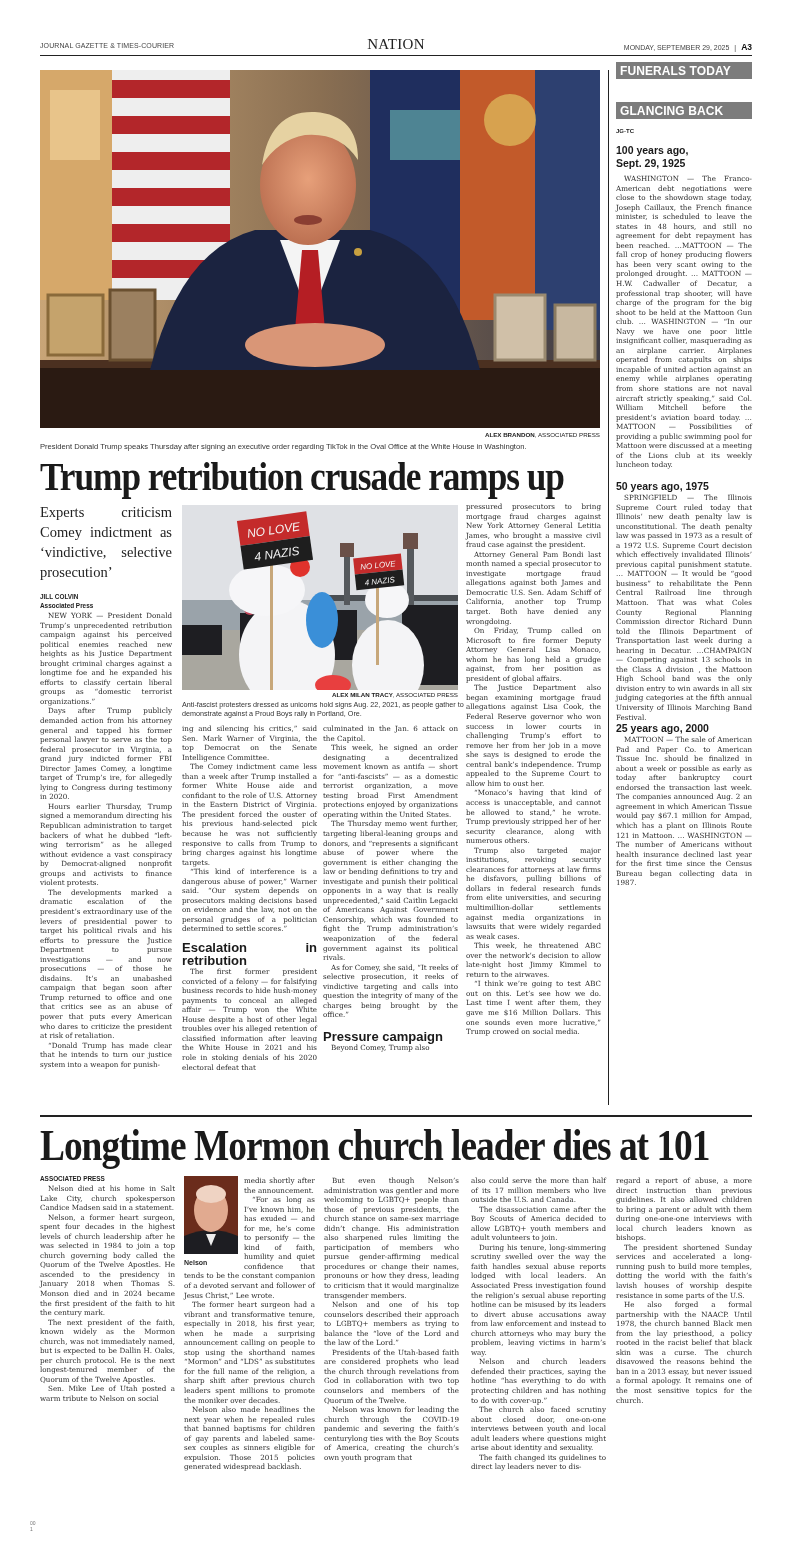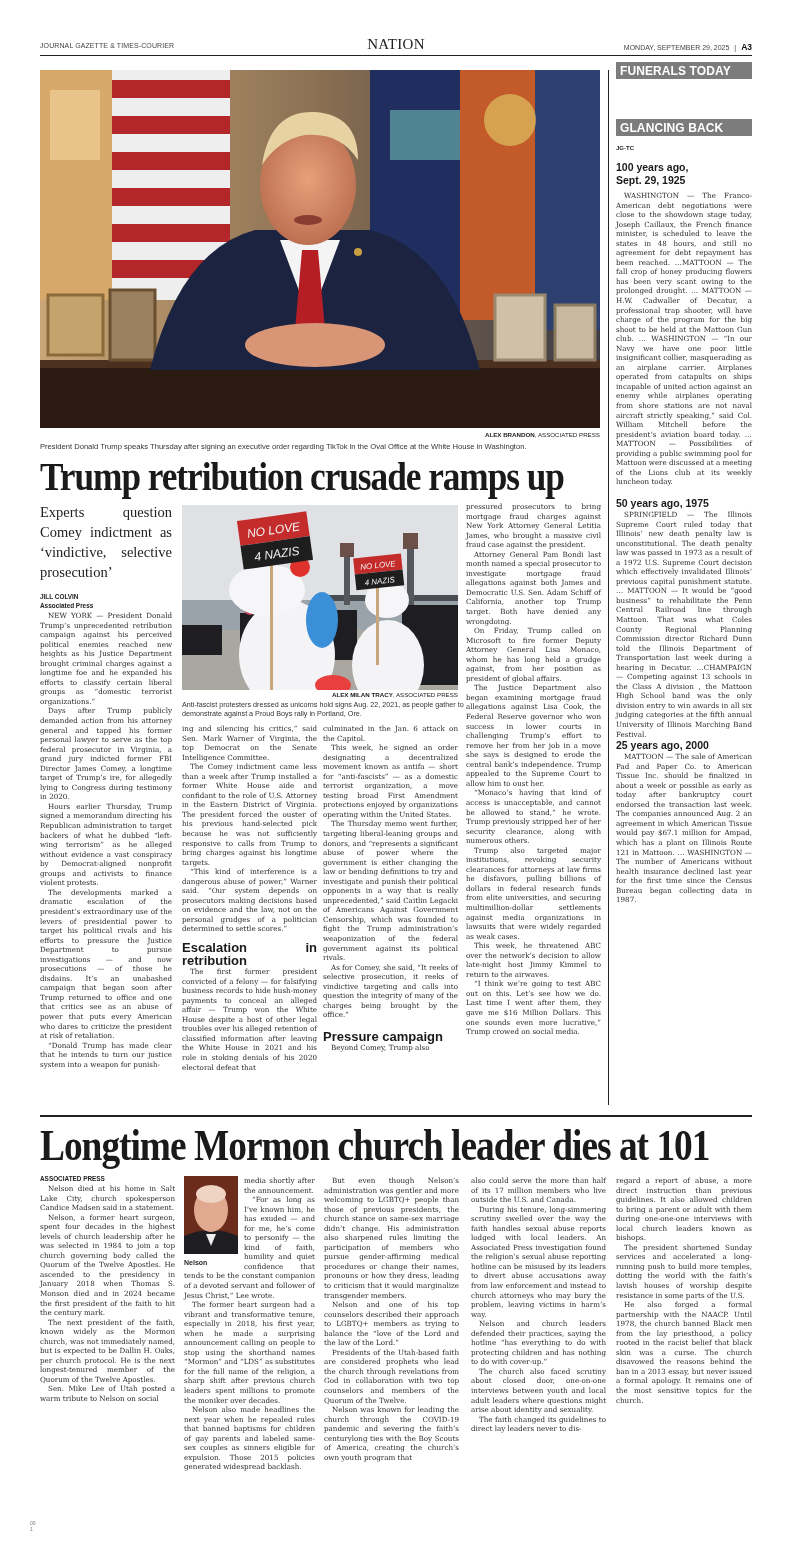--- a/index.html
+++ b/index.html
@@ -118,21 +118,21 @@
   </svg>
 </div>
 <div class="credit" style="position:absolute;left:40px;top:431px;width:560px;">
   <b>ALEX BRANDON</b><span>, ASSOCIATED PRESS</span>
 </div>
 <div class="caption" style="position:absolute;left:40px;top:442px;width:570px;">President Donald Trump speaks Thursday after signing an executive order regarding TikTok in the Oval Office at the White House in Washington.</div>
 
 <h1 class="headline1">Trump retribution crusade ramps up</h1>
 
 <div class="col" style="left:40px;top:502px;width:132px;">
-  <div class="deck">Experts question Comey indictment as ‘vindictive, selective prosecution’</div>
+  <div class="deck">Experts criticism Comey indictment as ‘vindictive, selective prosecution’</div>
   <div class="byline">JILL COLVIN</div>
   <div class="affil">Associated Press</div>
   <p>NEW YORK — President Donald Trump’s unprecedented retribution campaign against his perceived political enemies reached new heights as his Justice Department brought criminal charges against a longtime foe and he expanded his efforts to classify certain liberal groups as “domestic terrorist organizations.”</p>
   <p>Days after Trump publicly demanded action from his attorney general and tapped his former personal lawyer to serve as the top federal prosecutor in Virginia, a grand jury indicted former FBI Director James Comey, a longtime target of Trump’s ire, for allegedly lying to Congress during testimony in 2020.</p>
   <p>Hours earlier Thursday, Trump signed a memorandum directing his Republican administration to target backers of what he dubbed “left-wing terrorism” as he alleged without evidence a vast conspiracy by Democrat-aligned nonprofit groups and activists to finance violent protests.</p>
   <p>The developments marked a dramatic escalation of the president’s extraordinary use of the levers of presidential power to target his political rivals and his efforts to pressure the Justice Department to pursue investigations — and now prosecutions — of those he disdains. It’s an unabashed campaign that began soon after Trump returned to office and one that critics see as an abuse of power that puts every American who dares to criticize the president at risk of retaliation.</p>
   <p>“Donald Trump has made clear that he intends to turn our justice system into a weapon for punish-</p>
 </div>
 
 <div style="position:absolute;left:182px;top:505px;width:276px;height:185px;overflow:hidden;background:#d8dadf;">
@@ -212,21 +212,21 @@
   <p>Trump also targeted major institutions, revoking security clearances for attorneys at law firms he disfavors, pulling billions of dollars in federal research funds from elite universities, and securing multimillion-dollar settlements against media organizations in lawsuits that were widely regarded as weak cases.</p>
   <p>This week, he threatened ABC over the network’s decision to allow late-night host Jimmy Kimmel to return to the airwaves.</p>
   <p>“I think we’re going to test ABC out on this. Let’s see how we do. Last time I went after them, they gave me $16 Million Dollars. This one sounds even more lucrative,” Trump crowed on social media.</p>
 </div>
 
 <div class="rule-v" style="left:608px;top:70px;height:1035px;"></div>
 
 <div class="sidebar">
   <div class="side-banner">FUNERALS TODAY</div>
 
-  <div class="side-banner" style="margin-top:40px;">GLANCING BACK</div>
+  <div class="side-banner" style="margin-top:23px;">GLANCING BACK</div>
   <div class="jgtc">JG-TC</div>
 
   <div class="era" style="margin-top:10px;width:95px;">100 years ago, Sept. 29, 1925</div>
   <div class="side-col" style="margin-top:4px;">
       <p>WASHINGTON — The Franco-American debt negotiations were close to the showdown stage today, Joseph Caillaux, the French finance minister, is scheduled to leave the states in 48 hours, and still no agreement for debt repayment has been reached. …MATTOON — The fall crop of honey producing flowers has been very scant owing to the prolonged drought. … MATTOON — H.W. Cadwaller of Decatur, a professional trap shooter, will have charge of the program for the big shoot to be held at the Mattoon Gun club. … WASHINGTON — “In our Navy we have one poor little insignificant collier, masquerading as an airplane carrier. Airplanes operated from catapults on ships incapable of united action against an enemy while airplanes operating from shore stations are not naval aircraft strictly speaking,” said Col. William Mitchell before the president’s aviation board today. …MATTOON — Possibilities of providing a public swimming pool for Mattoon were discussed at a meeting of the Lions club at its weekly luncheon today.</p>
     </div>
 
   <div class="era" style="margin-top:10px;">50 years ago, 1975</div>
   <div class="side-col">
       <p>SPRINGFIELD — The Illinois Supreme Court ruled today that Illinois’ new death penalty law is unconstitutional. The death penalty law was passed in 1973 as a result of a 1972 U.S. Supreme Court decision which effectively invalidated Illinois’ previous capital punishment statute. … MATTOON — It would be “good business” to rehabilitate the Penn Central Railroad line through Mattoon. That was what Coles County Regional Planning Commission director Richard Dunn told the Illinois Department of Transportation last week during a hearing in Decatur. …CHAMPAIGN — Competing against 13 schools in the Class A division , the Mattoon High School band was the only division entry to win awards in all six judging categories at the fifth annual University of Illinois Marching Band Festival.</p>
@@ -271,20 +271,21 @@
 
 <div class="col" style="left:324px;top:1176px;width:135px;">
   <p>But even though Nelson’s administration was gentler and more welcoming to LGBTQ+ people than those of previous presidents, the church stance on same-sex marriage didn’t change. His administration also sharpened rules limiting the participation of members who pursue gender-affirming medical procedures or change their names, pronouns or how they dress, leading to criticism that it would marginalize transgender members.</p>
   <p>Nelson and one of his top counselors described their approach to LGBTQ+ members as trying to balance the “love of the Lord and the law of the Lord.”</p>
   <p>Presidents of the Utah-based faith are considered prophets who lead the church through revelations from God in collaboration with two top counselors and members of the Quorum of the Twelve.</p>
   <p>Nelson was known for leading the church through the COVID-19 pandemic and severing the faith’s centurylong ties with the Boy Scouts of America, creating the church’s own youth program that</p>
 </div>
 
 <div class="col" style="left:471px;top:1176px;width:135px;">
   <p class="noindent">also could serve the more than half of its 17 million members who live outside the U.S. and Canada.</p>
+  <p>The disassociation came after the Boy Scouts of America decided to allow LGBTQ+ youth members and adult volunteers to join.</p>
   <p>During his tenure, long-simmering scrutiny swelled over the way the faith handles sexual abuse reports lodged with local leaders. An Associated Press investigation found the religion’s sexual abuse reporting hotline can be misused by its leaders to divert abuse accusations away from law enforcement and instead to church attorneys who may bury the problem, leaving victims in harm’s way.</p>
   <p>Nelson and church leaders defended their practices, saying the hotline “has everything to do with protecting children and has nothing to do with cover-up.”</p>
   <p>The church also faced scrutiny about closed door, one-on-one interviews between youth and local adult leaders where questions might arise about identity and sexuality.</p>
   <p>The faith changed its guidelines to direct lay leaders never to dis-</p>
 </div>
 
 <div class="col" style="left:616px;top:1176px;width:136px;">
   <p class="noindent">regard a report of abuse, a more direct instruction than previous guidelines. It also allowed children to bring a parent or adult with them during one-one-one interviews with local church leaders known as bishops.</p>
   <p>The president shortened Sunday services and accelerated a long-running push to build more temples, dotting the world with the faith’s lavish houses of worship despite resistance in some parts of the U.S.</p>
   <p>He also forged a formal partnership with the NAACP. Until 1978, the church banned Black men from the lay priesthood, a policy rooted in the racist belief that black skin was a curse. The church disavowed the reasons behind the ban in a 2013 essay, but never issued a formal apology. It remains one of the most sensitive topics for the church.</p>

